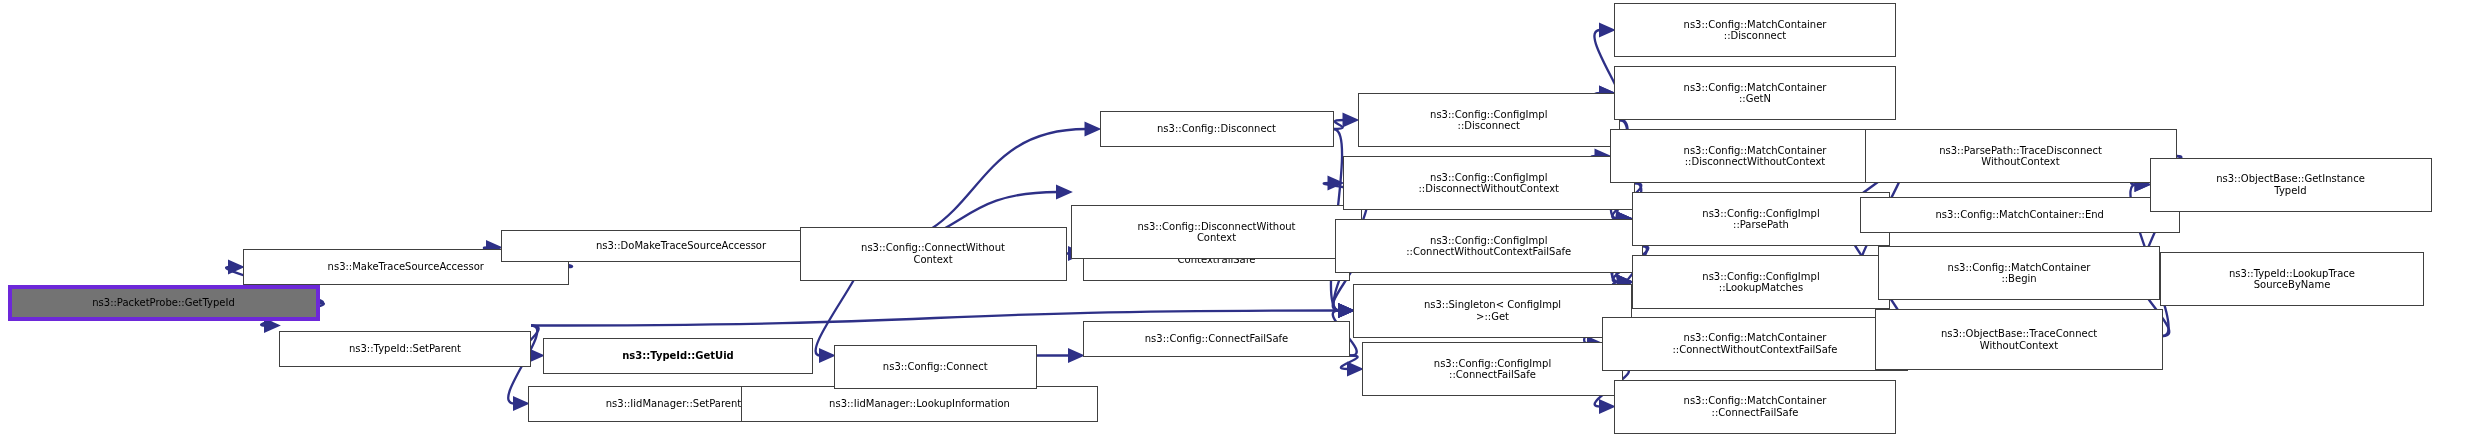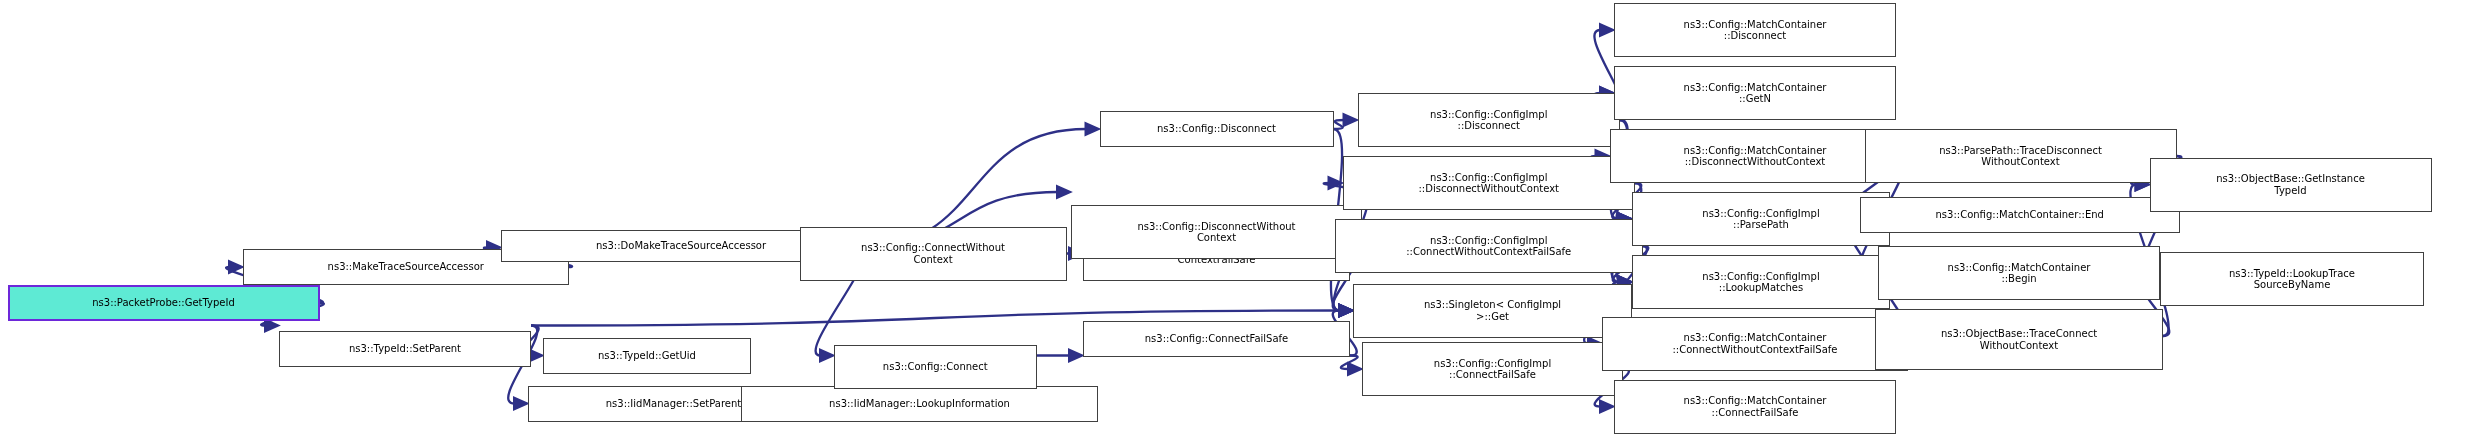--- a/index.html
+++ b/index.html
@@ -2,21 +2,21 @@
 <html><head>
 <meta charset="utf-8">
 <style>
   html,body{margin:0;padding:0;background:#ffffff;}
   #root{position:relative;width:2475px;height:444px;background:#ffffff;
         font-family:"DejaVu Sans","Liberation Sans",sans-serif;overflow:hidden;}
   .node{position:absolute;box-sizing:border-box;background:#ffffff;
         border:1px solid #404040;display:flex;align-items:center;justify-content:center;
         text-align:center;line-height:1.12;color:#000000;font-size:10px;
         padding:1px 15px;white-space:pre-line;z-index:5;}
-  .node.root{background:#5eead4;border:2px solid #6d28d9;}
+  .node.root{background:#737373;border:4px solid #6d28d9;}
   svg.edges{position:absolute;left:0;top:0;width:2475px;height:444px;z-index:1;}
   svg.edges path{fill:none;stroke:#2e3087;stroke-width:1.55;}
   svg.edges polygon{fill:#2e3087;stroke:#2e3087;stroke-width:1;}
 </style>
 </head>
 <body>
 
 <div id="root">
   <svg class="edges" viewBox="0 0 1650 296" preserveAspectRatio="none">
     <defs></defs>
@@ -110,21 +110,21 @@
         <path d="M1442,224 C1460,224 1406,123 1424,123"></path>
         <polygon points="1423.5,118.8 1433,123 1423.5,127.2"></polygon>
         <path d="M1442,224 C1460,224 1413,186 1431,186"></path>
         <polygon points="1430.5,181.8 1440,186 1430.5,190.2"></polygon>
       </g>
   </svg>
   <div id="node-layer">
       <div class="node root" style="left: 7.5px; top: 285px; width: 312px; height: 36px;">ns3::PacketProbe::GetTypeId</div>
       <div class="node" style="left: 243px; top: 249px; width: 325.5px; height: 36px;">ns3::MakeTraceSourceAccessor</div>
       <div class="node" style="left: 279px; top: 307.5px; width: 252px; height: 36px; margin-top: 23px;">ns3::TypeId::SetParent</div>
-      <div class="node" style="left: 543px; top: 337.5px; width: 208px; height: 36px;">ns3::TypeId::GetUid</div>
+      <div class="node" style="left: 543px; top: 337.5px; width: 270px; height: 36px; font-weight: bold;">ns3::TypeId::GetUid</div>
       <div class="node" style="left: 528px; top: 385.5px; width: 291px; height: 36px;">ns3::IidManager::SetParent</div>
       <div class="node" style="left: 501px; top: 229.5px; width: 360px; height: 32px;">ns3::DoMakeTraceSourceAccessor</div>
       <div class="node" style="left: 741px; top: 385.5px; width: 357px; height: 36px;">ns3::IidManager::LookupInformation</div>
       <div class="node" style="left: 799.5px; top: 226.5px; width: 267px; height: 54px;">ns3::Config::ConnectWithout
 Context</div>
       <div class="node" style="left: 834px; top: 345px; width: 202.5px; height: 44px;">ns3::Config::Connect</div>
       <div class="node" style="left: 1083px; top: 226.5px; width: 267px; height: 54px;">ns3::Config::ConnectWithout
 ContextFailSafe</div>
       <div class="node" style="left: 1083px; top: 321px; width: 267px; height: 36px;">ns3::Config::ConnectFailSafe</div>
       <div class="node" style="left: 1099.5px; top: 111px; width: 234px; height: 36px;">ns3::Config::Disconnect</div>

